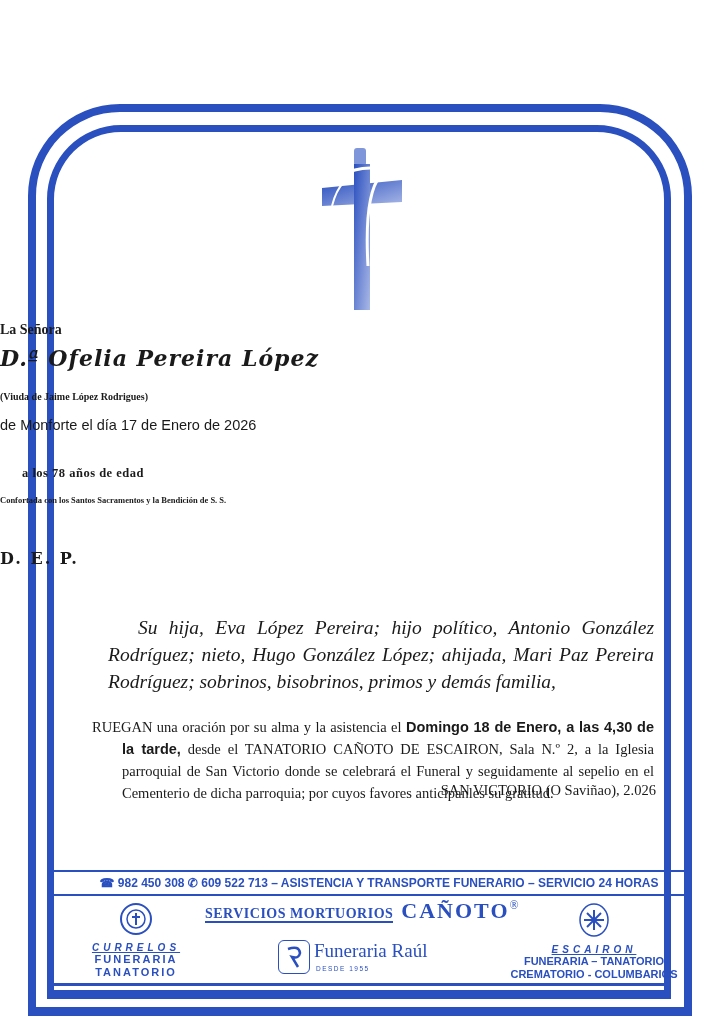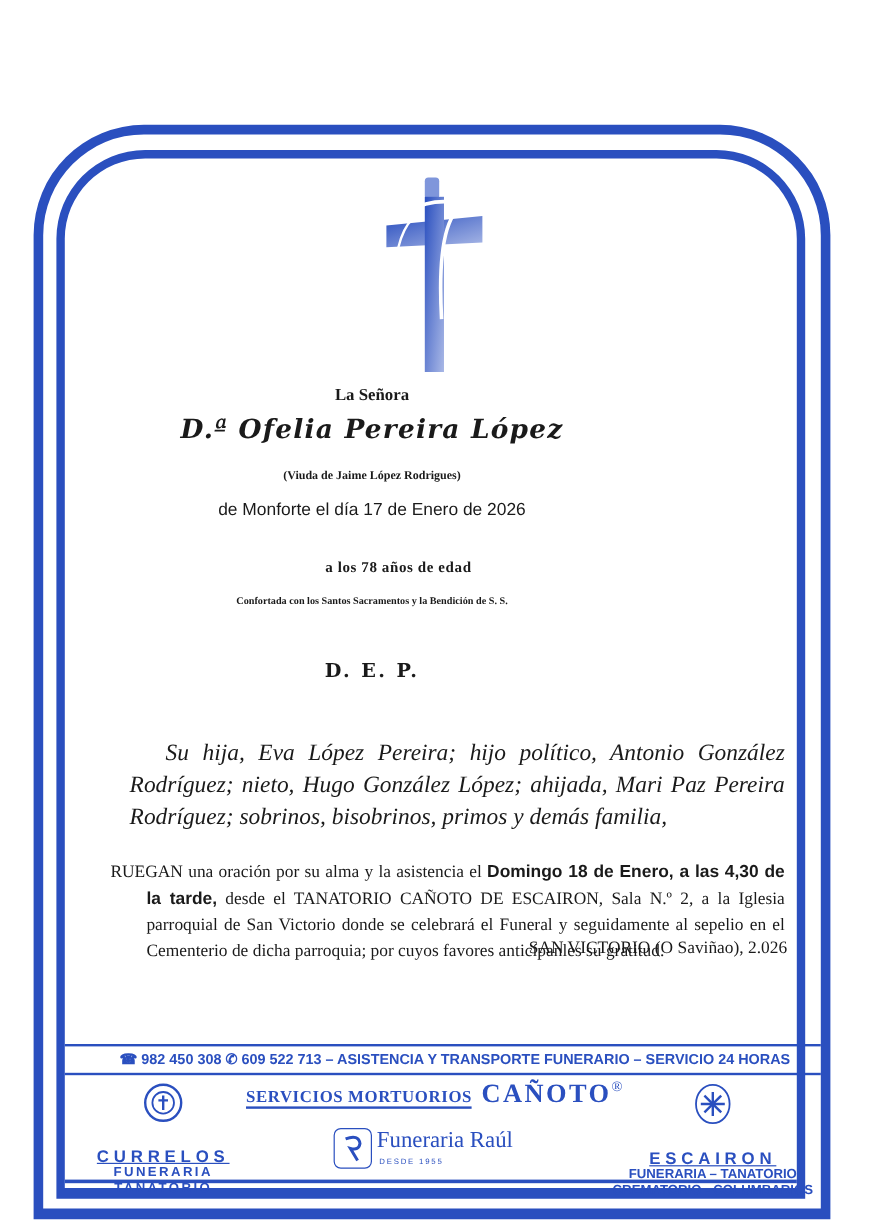--- a/index.html
+++ b/index.html
@@ -11,21 +11,21 @@
       position: absolute; left: 28px; top: 104px; width: 664px; height: 912px;
       border: 8px solid #2a4fbf; border-radius: 92px 92px 0 0; border-bottom-width: 9px;
       box-sizing: border-box;
     }
     .frame-inner {
       position: absolute; left: 47px; top: 125px; width: 624px; height: 874px;
       border: 7px solid #2a4fbf; border-radius: 74px 74px 0 0; border-bottom-width: 9px;
       box-sizing: border-box;
     }
     .cross { position: absolute; left: 316px; top: 146px; width: 92px; height: 170px; }
-    .center { position: absolute; left: 0; width: 620px; text-align: center; }
+    .center { position: absolute; left: 0; width: 620px; }
     .senora { top: 322px; font-family: "Liberation Serif", serif; font-weight: bold; font-size: 14px; }
     .name { top: 345px; font-family: "DejaVu Serif", serif; font-style: italic; font-weight: bold; font-size: 22px; letter-spacing: 1px; }
     .viuda { top: 391px; font-weight: bold; font-size: 10px; }
     .natural { top: 415px; font-family: "Liberation Sans", sans-serif; font-size: 14.5px; line-height: 20px; }
     .edad { top: 466px; font-weight: bold; font-size: 12.5px; letter-spacing: 0.5px; padding-left: 22px; }
     .confortada { top: 495px; font-weight: bold; font-size: 8.5px; }
     .dep { top: 549px; font-family: "DejaVu Serif", serif; font-weight: bold; font-size: 16px; letter-spacing: 2px; }
     .family {
       position: absolute; left: 108px; top: 614px; width: 546px;
       font-family: "Liberation Serif", serif; font-style: italic; font-size: 19.5px; line-height: 27px;
@@ -47,21 +47,21 @@
     .servicios {
       position: absolute; left: 205px; top: 898px; color: #2a4fbf;
       font-family: Liberation Serif, serif; font-weight: bold;
     }
     .servicios .s1 { font-size: 14px; letter-spacing: 0.5px; border-bottom: 2px solid #2a4fbf; }
     .servicios .s2 { font-size: 22px; letter-spacing: 2px; margin-left: 8px; }
     .servicios .reg { font-size: 12px; vertical-align: top; font-weight: normal; }
     .logo-block { position: absolute; color: #2a4fbf; font-family: "Liberation Sans", sans-serif; font-weight: bold; text-align: center; }
     .currelos { left: 76px; top: 902px; width: 120px; }
     .escairon { left: 504px; top: 902px; width: 180px; }
-    .brand-title { font-size: 14px; letter-spacing: 4px; text-decoration: underline; margin-top: 14px; }
+    .brand-title { font-size: 10px; letter-spacing: 4px; text-decoration: underline; margin-top: 2px; font-style: italic; }
     .brand-sub { font-size: 11px; letter-spacing: 2px; line-height: 13px; }
     .escairon .brand-sub { letter-spacing: 0; font-size: 11px; }
     .raul { position: absolute; left: 278px; top: 940px; color: #2a4fbf; }
     .raul .box { position: absolute; left: 0; top: 0; width: 30px; height: 32px; border: 1.5px solid #2a4fbf; border-radius: 6px; }
     .raul .rname { position: absolute; left: 36px; top: 0; font-family: "Liberation Serif", serif; font-size: 19px; white-space: nowrap; }
     .raul .since { position: absolute; left: 38px; top: 25px; font-family: "Liberation Sans", sans-serif; font-size: 6.5px; letter-spacing: 1.5px; white-space: nowrap; }
     .footer-bar { position: absolute; left: 54px; top: 983px; width: 610px; height: 3px; background: #2a4fbf; }
   </style>
 </head>
 <body>

